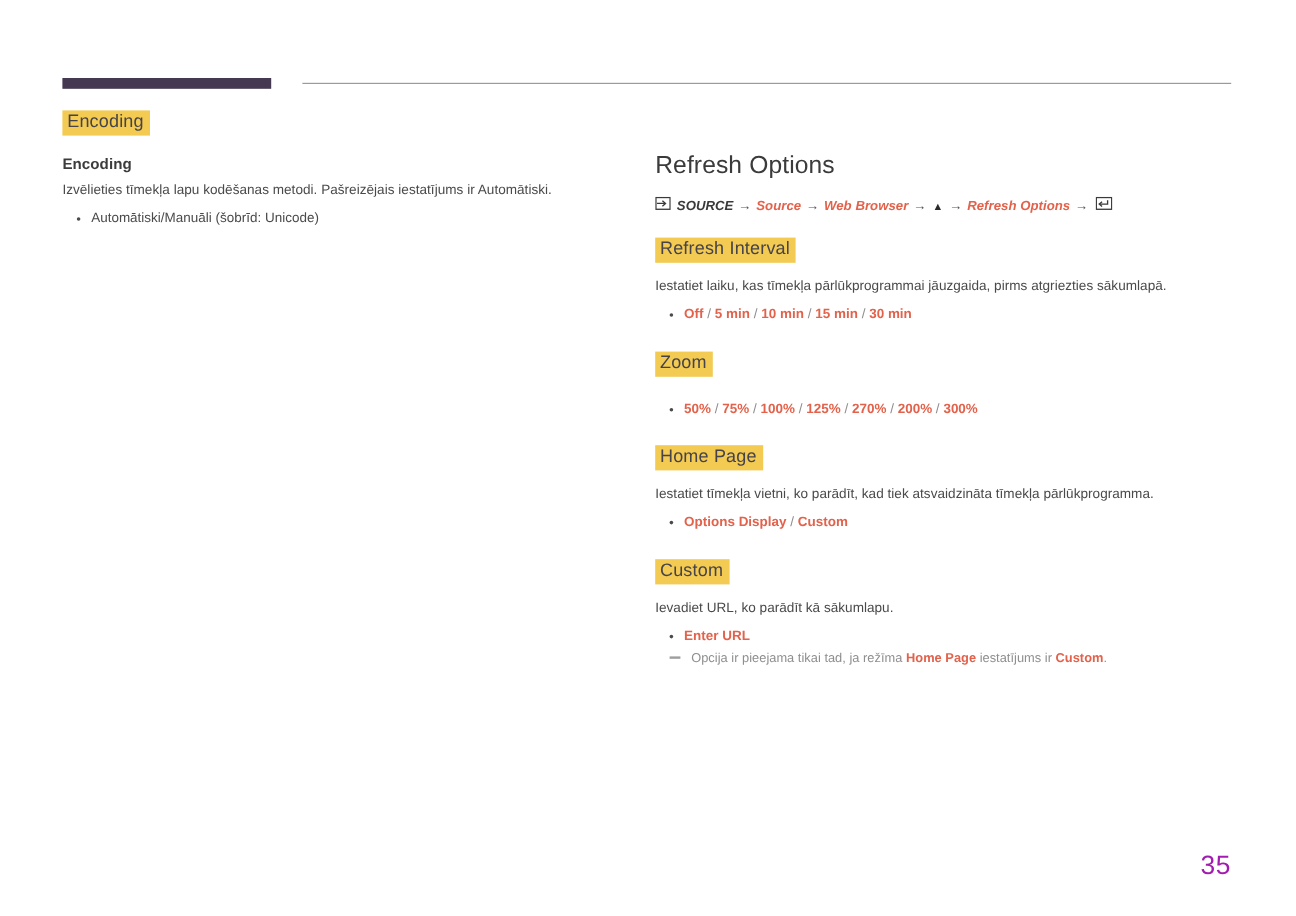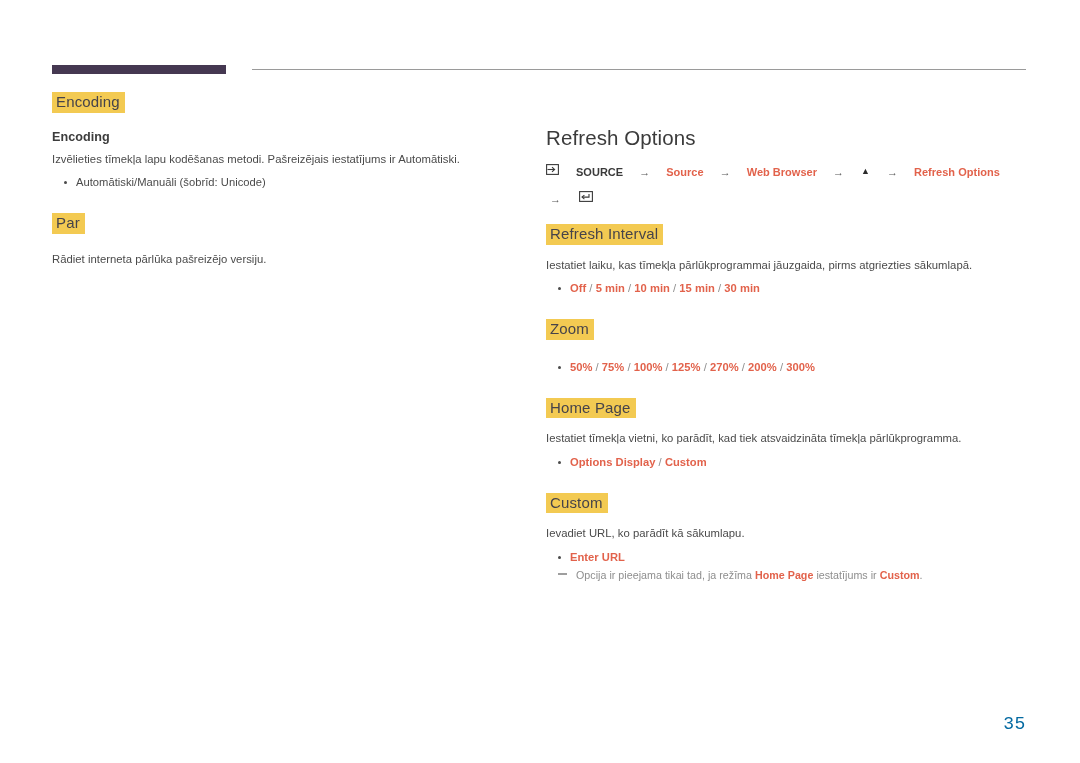--- a/index.html
+++ b/index.html
@@ -99,21 +99,22 @@
 
   
   .breadcrumb {
     font-size: 11px;
     color: #4a4a4a;
     letter-spacing: 0.02px;
     line-height: 1.4;
     display: flex;
     align-items: center;
     flex-wrap: wrap;
-    gap: 12px;
+    gap: 0px;
+    font-style: italic;
   }
   .breadcrumb .crumb-strong {
     color: #3a3a3a;
     font-weight: bold;
   }
   .breadcrumb .crumb-accent {
     color: #e2624b;
     font-weight: bold;
   }
   .breadcrumb .crumb-arrow {
@@ -200,25 +201,24 @@
   .gap-s  { height: 12px; }
   .gap-m  { height: 17px; }
   .gap-l  { height: 22px; }
   .gap-xs { height: 7px; }
 
   
   #page-number {
     position: absolute;
     right: 54px;
     bottom: 29px;
-    font-size: 18px;
-    color: #0369a1;
+    font-size: 22px;
+    color: #a21caf;
     letter-spacing: 0.6px;
     font-weight: normal;
-    font-family: Liberation Mono, monospace;
   }
 </style>
 </head>
 <body>
 
 <div id="top-rule">
   <div class="rule-bar"></div>
   <div class="rule-line"></div>
 </div>
 
@@ -233,25 +233,20 @@
       <div class="gap-xs"></div>
       <div class="body-text">Izvēlieties tīmekļa lapu kodēšanas metodi. Pašreizējais iestatījums ir Automātiski.</div>
       <div class="gap-xs"></div>
       <ul class="bullets">
         <li>Automātiski/Manuāli (šobrīd: Unicode)</li>
       </ul>
     </div>
 
     <div class="gap-l"></div>
 
-    <div>
-      <div class="hl-heading">Par</div>
-      <div class="gap-m"></div>
-      <div class="body-text">Rādiet interneta pārlūka pašreizējo versiju.</div>
-    </div>
 
   </div>
 
   <div class="col-right">
 
     <h1 class="page-title">Refresh Options</h1>
 
     <div class="gap-xs"></div>
 
     <div class="breadcrumb">

